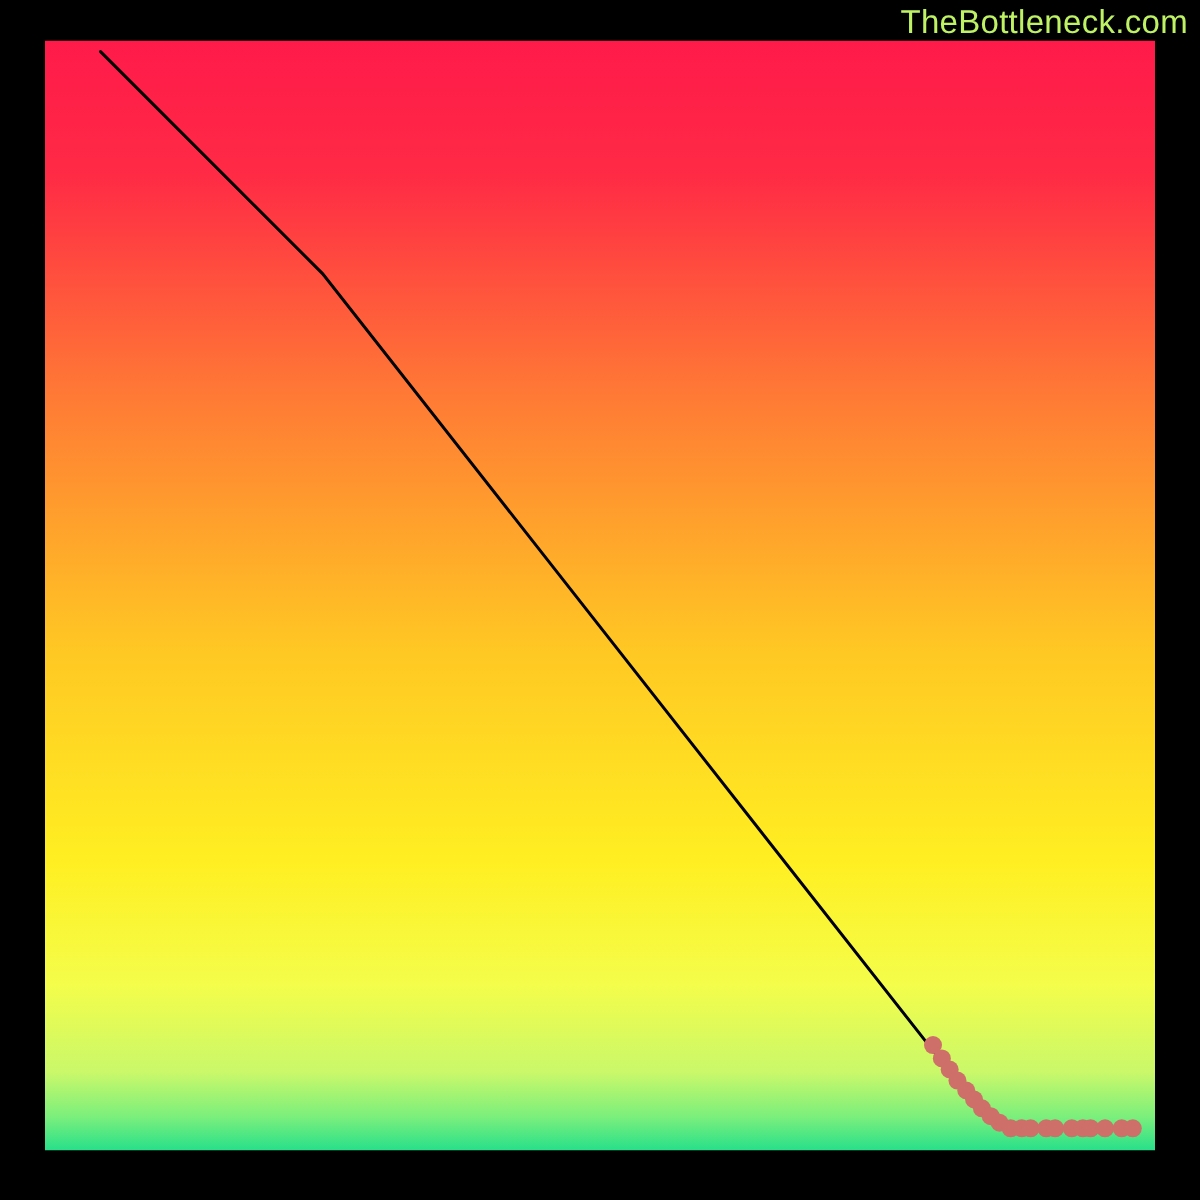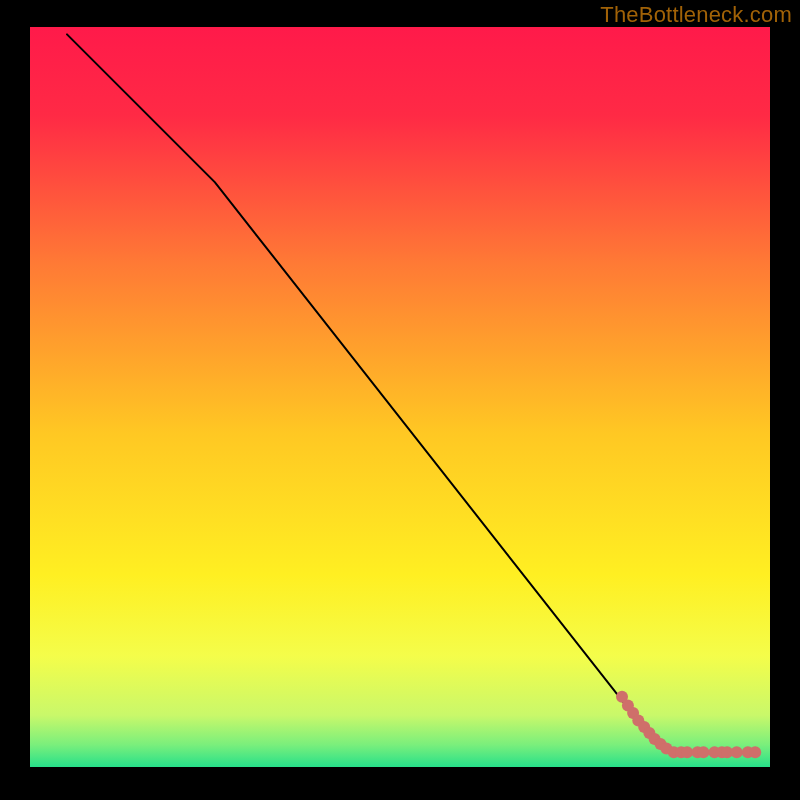--- a/index.html
+++ b/index.html
@@ -14,21 +14,21 @@
   .frame {
     position: relative;
     width: 800px;
     height: 800px;
     background: #000;
   }
   .watermark {
     position: absolute;
     top: 2px;
     right: 8px;
-    color: #a16207;
+    color: #bef264;
     font-size: 22px;
     font-weight: 500;
     letter-spacing: 0.2px;
     z-index: 5;
   }
   .plot-wrap {
     position: absolute;
     left: 30px;
     top: 27px;
     width: 740px;

